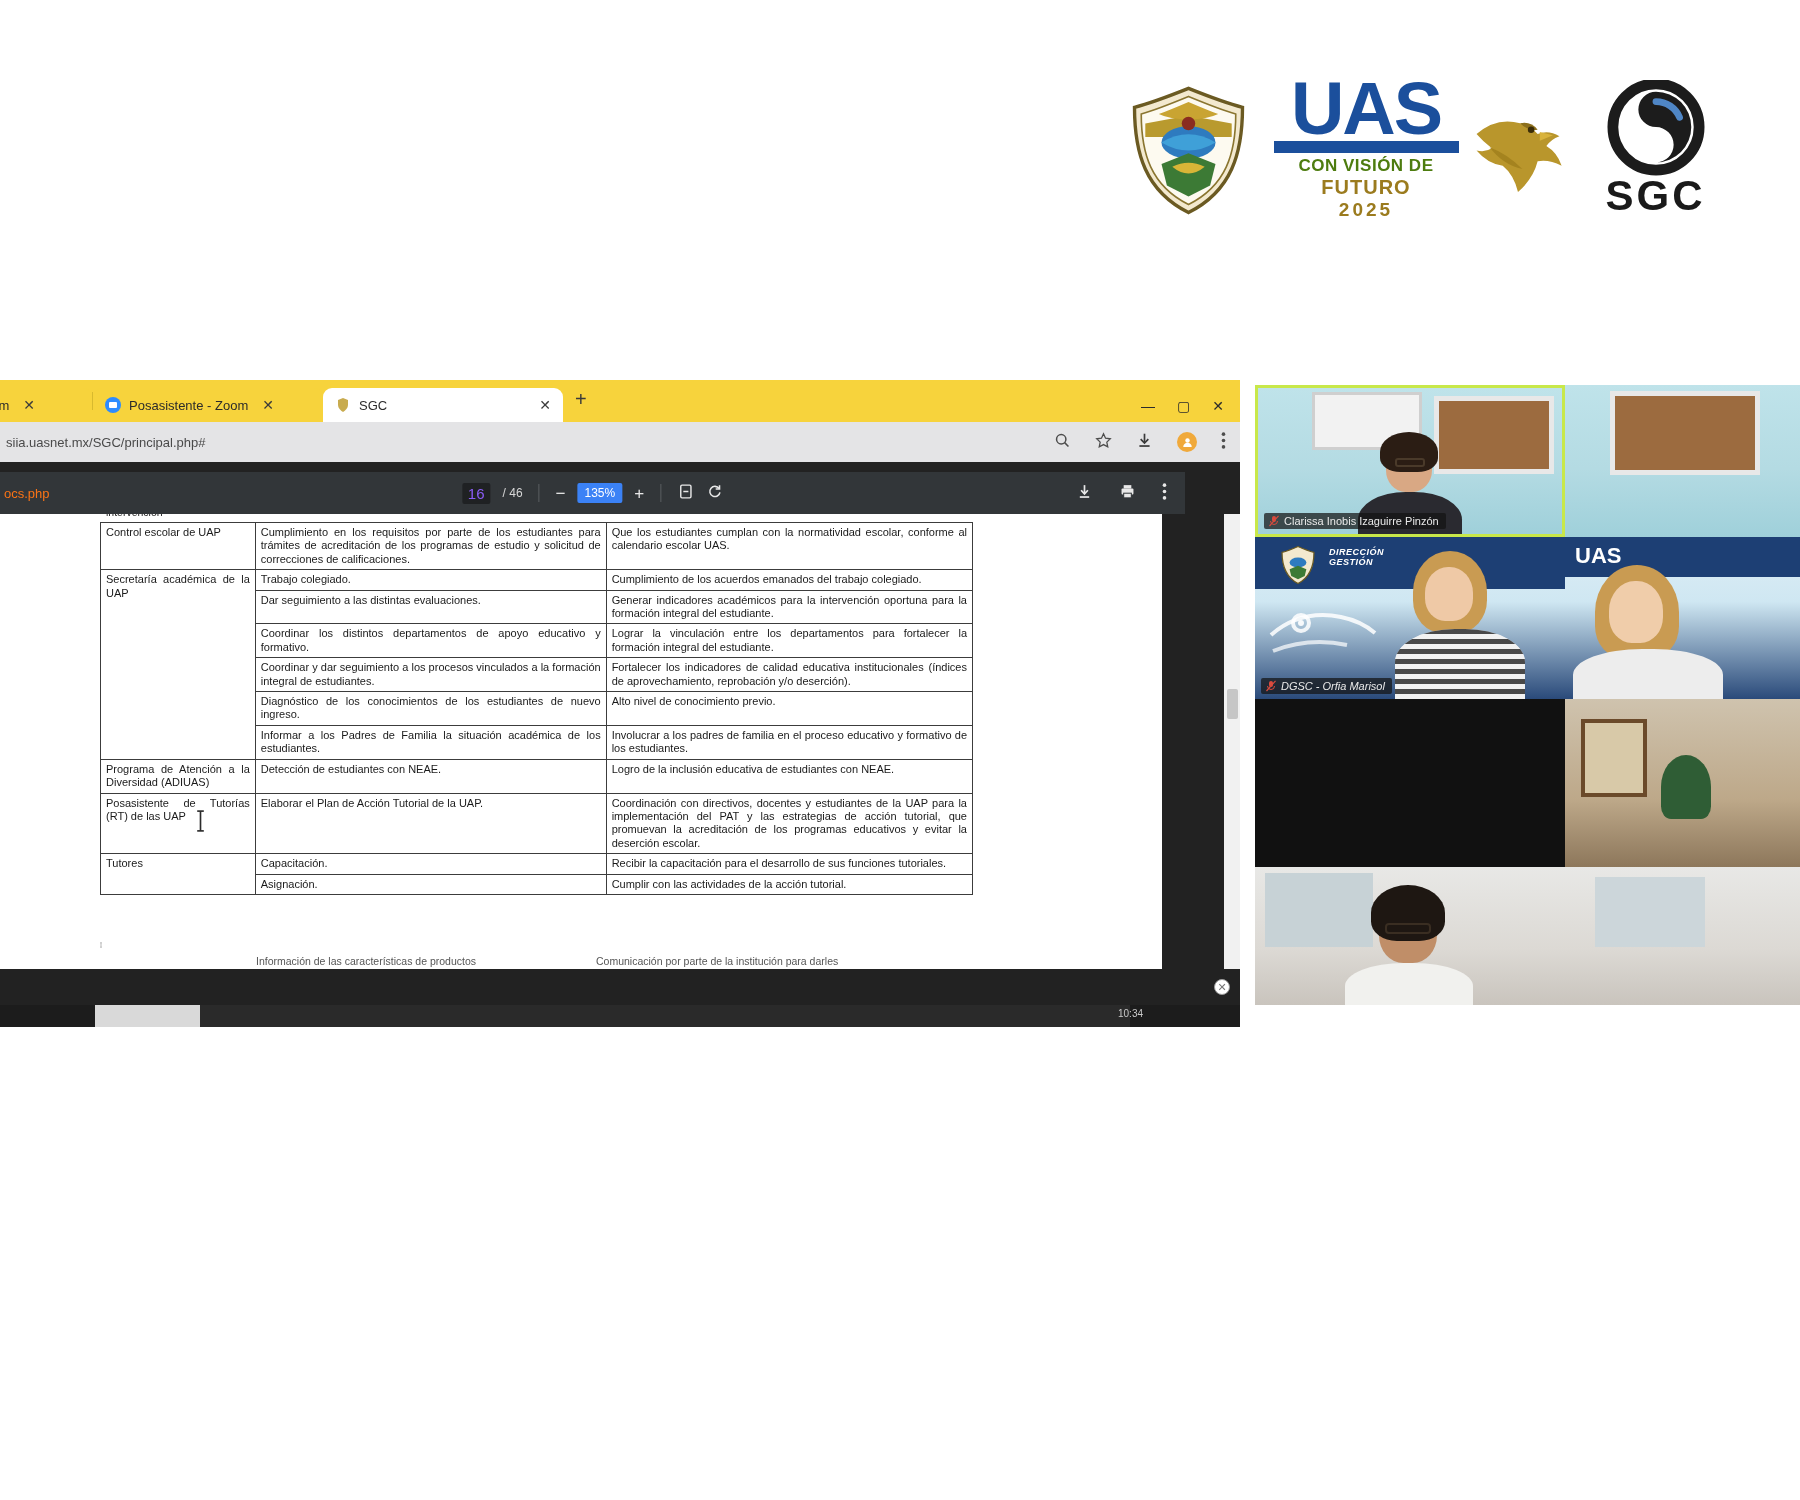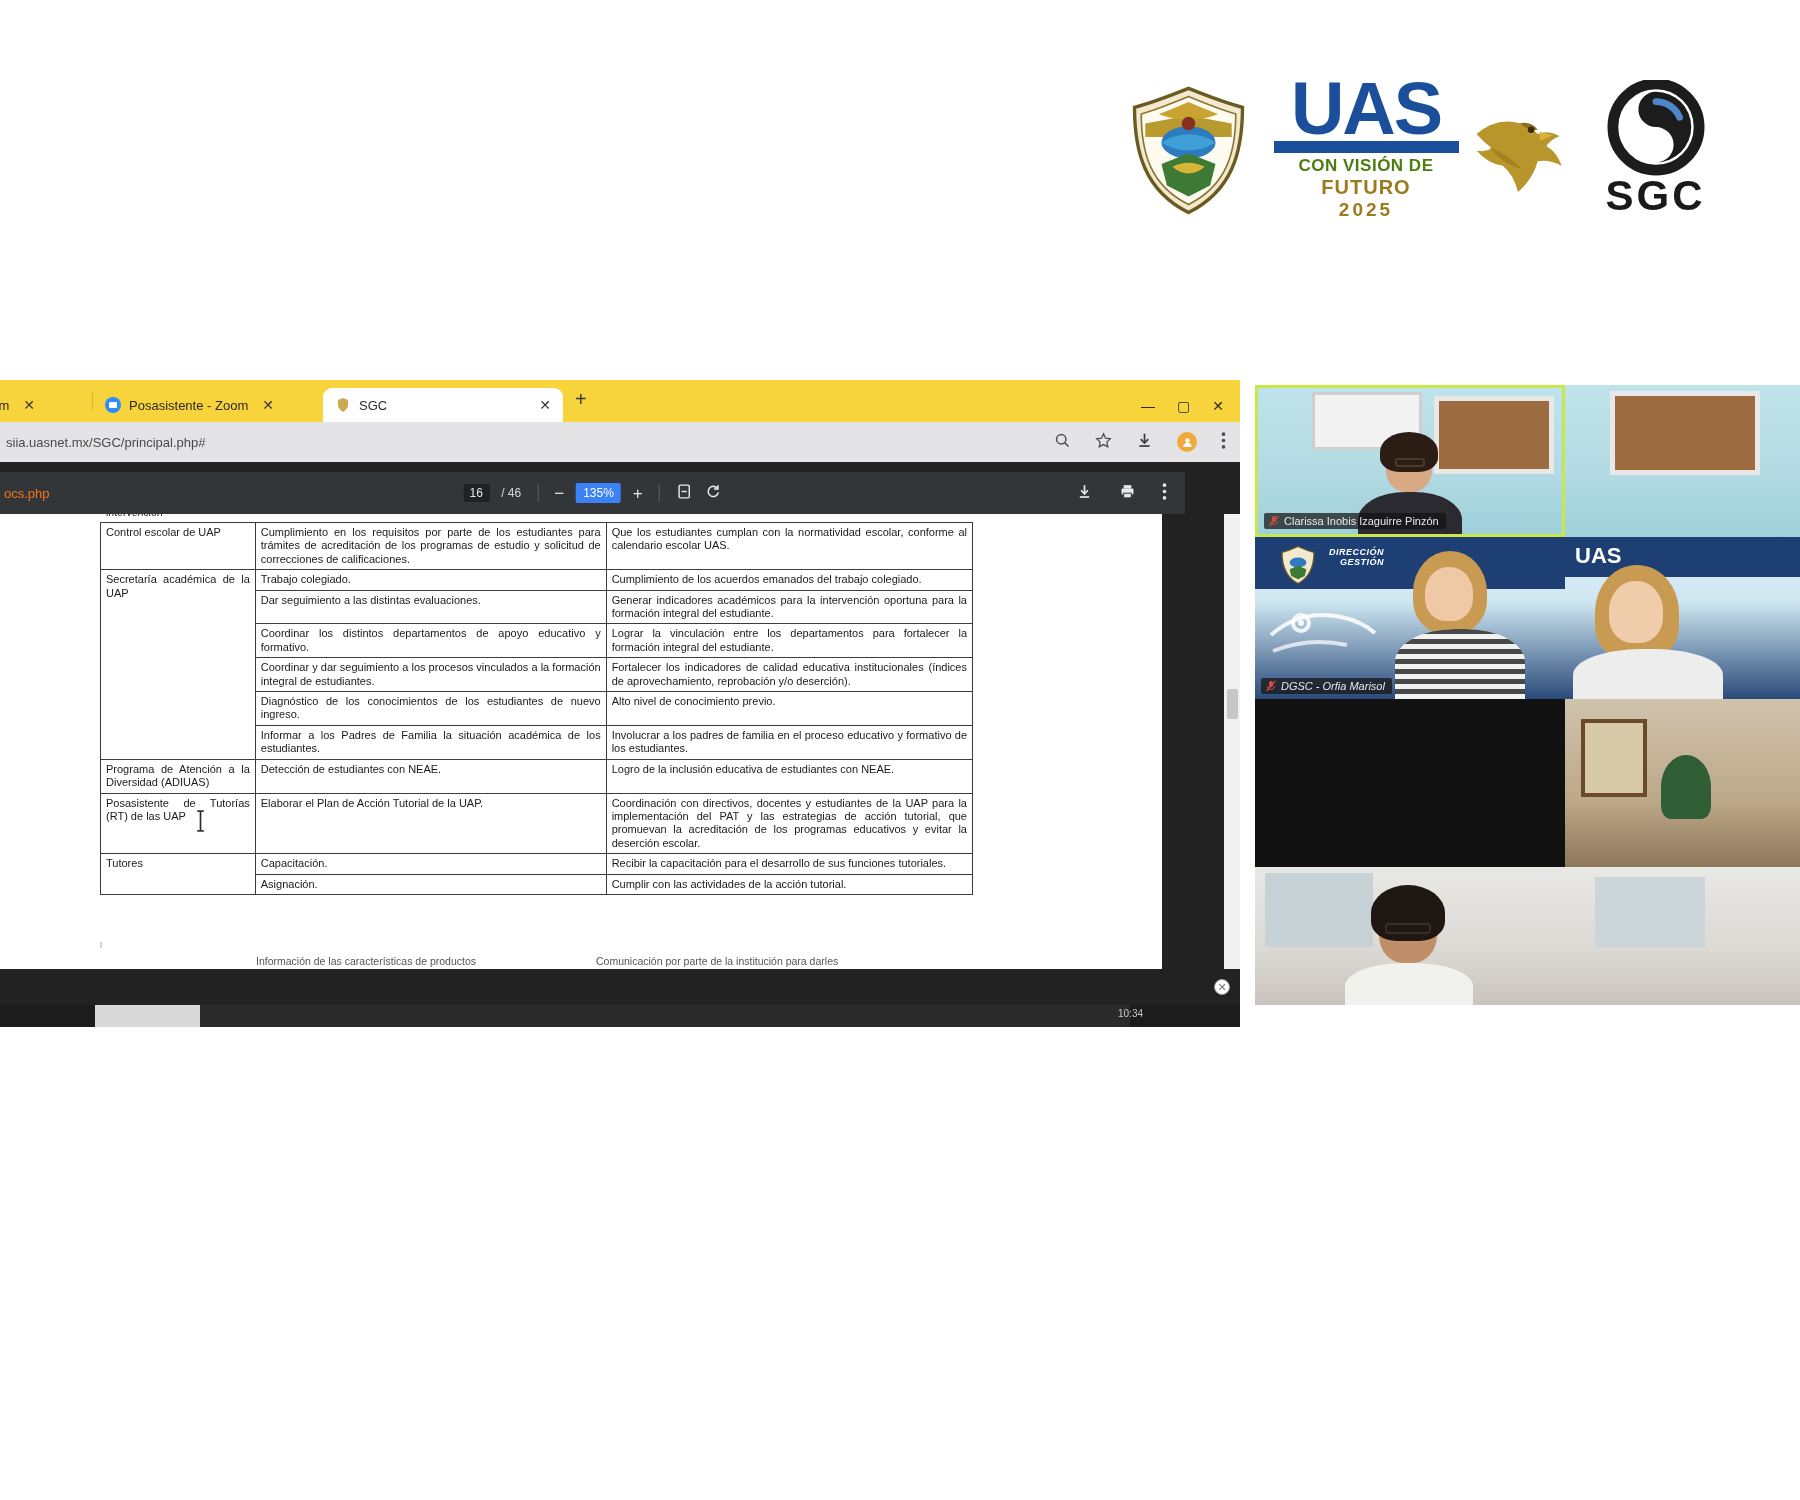--- a/index.html
+++ b/index.html
@@ -105,21 +105,21 @@
   .pdf-toolbar{
     position:absolute; left:0; top:10px; width:1185px; height:42px;
     background:#323639; display:flex; align-items:center; color:#e8e8e8;
   }
   .pdf-filename{ font-size:13px; padding-left:4px; color:#f97316; white-space:nowrap;}
   .pdf-center{
     position:absolute; left:50%; transform:translateX(-50%);
     display:flex; align-items:center; gap:12px;
   }
   .pagebox{
-    background:#1f2123; color:#e5e5e5; font-size:12px;
+    background:#1f2123; color:#8b5cf6; font-size:15px;
     padding:2px 6px; border-radius:2px; min-width:26px; text-align:center;
   }
   .pagetotal{ font-size:12px; color:#d8d8d8; }
   .vsep{ width:1px; height:18px; background:#5a5e61; margin:0 4px;}
   .zoomminus, .zoomplus{ font-size:17px; color:#e8e8e8; line-height:1; cursor:pointer;}
   .zoombox{
     background:#3b82f6; color:#fff; font-size:12px;
     padding:3px 7px; border-radius:2px;
   }
   .tb-ic{ width:17px; height:17px; }
@@ -196,21 +196,20 @@
     background:#d9d9d9;
   }
   .clock{
     position:absolute; left:1118px; top:1008px; font-size:10px; color:#c9c9c9;
   }
 
   
   .tiles{
     position:absolute; left:1255px; top:385px; width:441px; height:620px;
     background:#111;
-    text-align:right;
   }
   .tile{ position:absolute; left:0; width:310px; overflow:hidden; }
   .tile .bg{ position:absolute; inset:0; }
   .namebadge{
     position:absolute; left:6px; bottom:5px;
     background:rgba(20,20,20,0.72); color:#e9e9e9;
     font-size:11px; padding:2px 7px 2px 5px; border-radius:2px;
     display:flex; align-items:center; gap:5px; white-space:nowrap;
     max-width:290px; overflow:hidden;
   }

